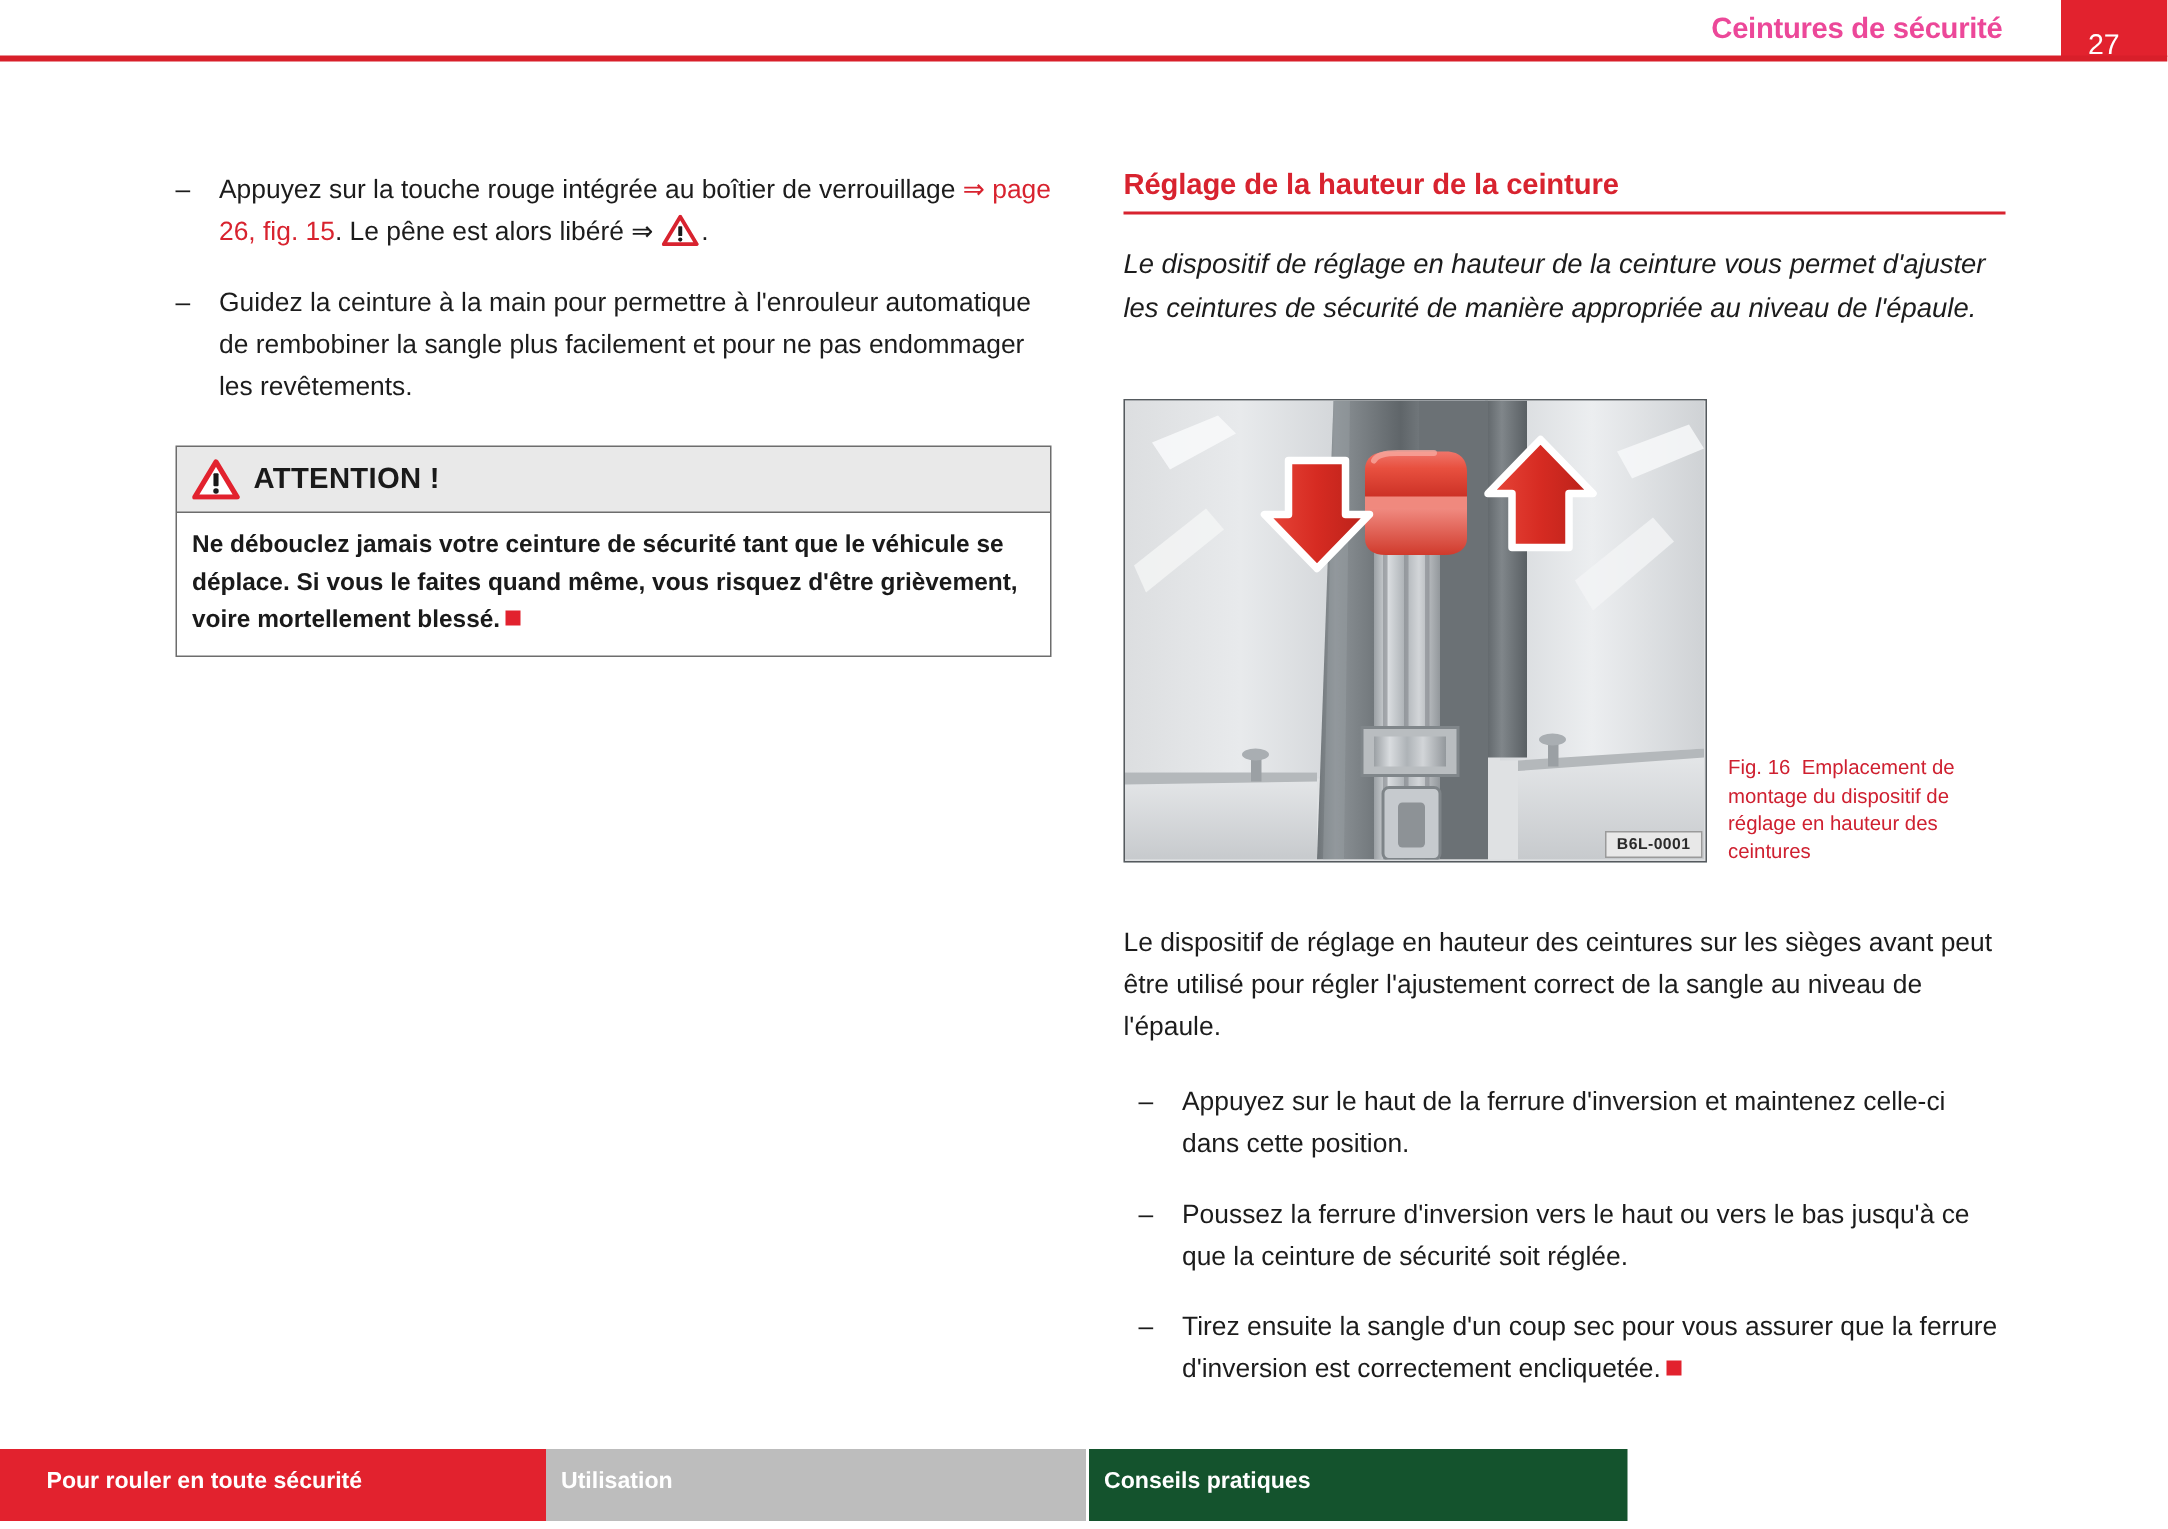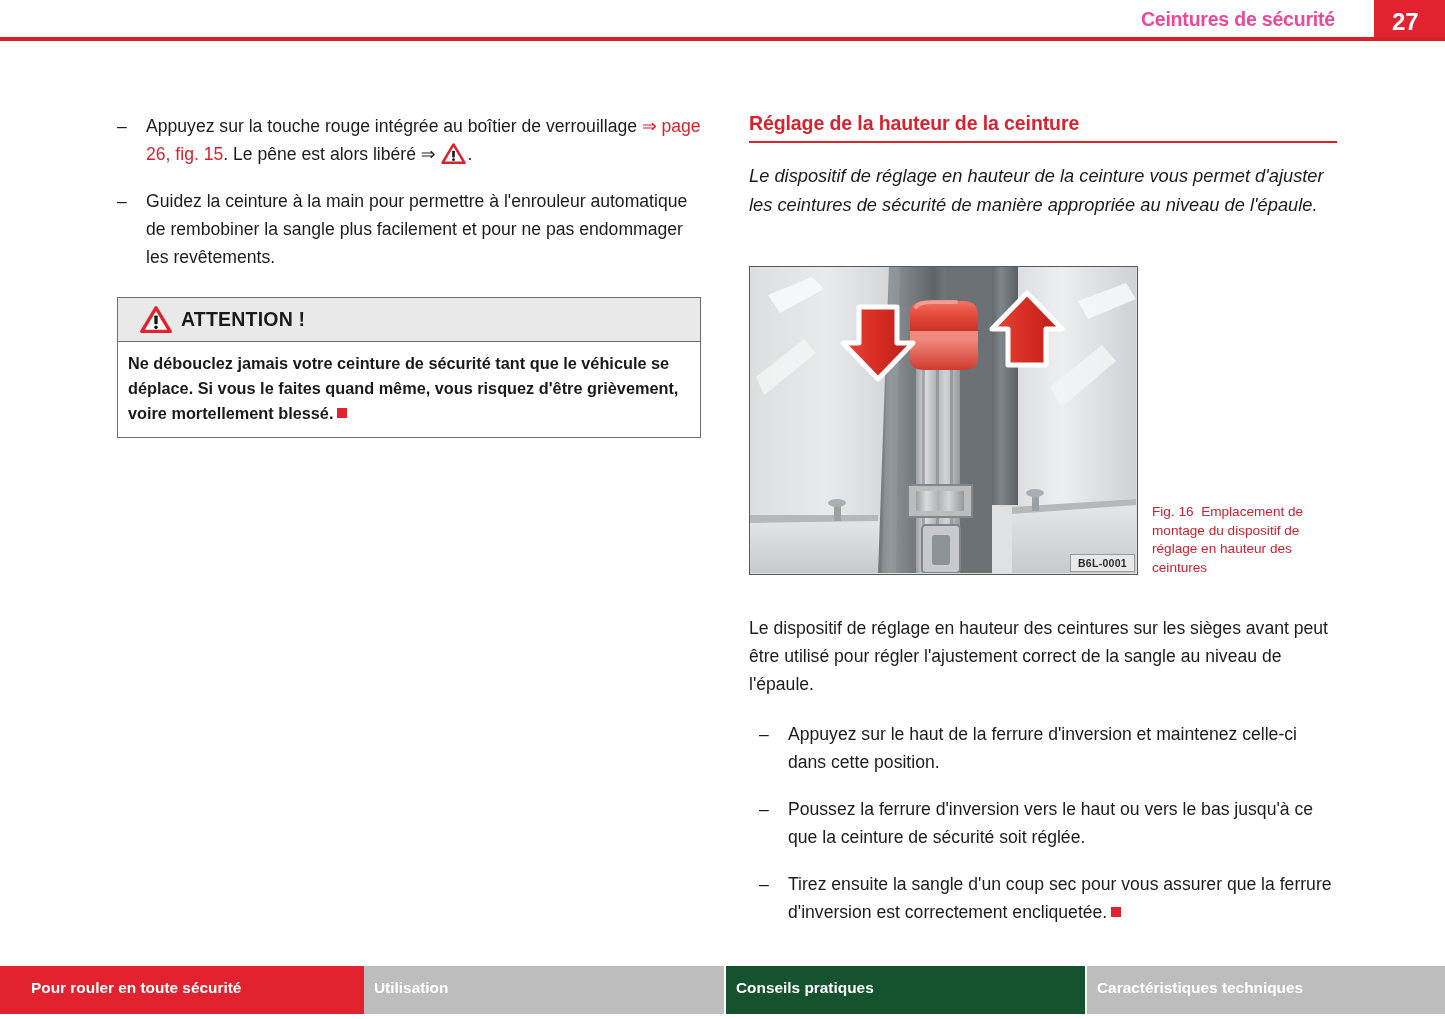--- a/index.html
+++ b/index.html
@@ -37,23 +37,23 @@
     position: absolute;
     right: 0;
     top: 0;
     width: 71px;
     height: 38px;
     background: #e2222e;
   }
   .header-pagenum {
     position: absolute;
     left: 18px;
-    top: 8px;
-    font-size: 24px;
-    font-weight: bold;
+    top: 20px;
+    font-size: 19px;
+    font-weight: normal;
     color: #ffffff;
   }
   .header-rule {
     position: absolute;
     left: 0;
     top: 37px;
     width: 1445px;
     height: 4px;
     background: #d81f2a;
   }
@@ -109,21 +109,21 @@
     border: 1px solid #6d6d6d;
     background: #ffffff;
     box-sizing: border-box;
   }
   .attn-head {
     background: #e9e9e9;
     border-bottom: 1px solid #6d6d6d;
     height: 43px;
     display: flex;
     align-items: center;
-    padding-left: 22px;
+    padding-left: 10px;
   }
   .attn-tri {
     width: 32px;
     height: 27px;
     margin-right: 9px;
     flex: 0 0 auto;
   }
   .attn-title {
     font-size: 19.5px;
     font-weight: bold;
@@ -430,16 +430,13 @@
 <div class="footer">
   <div class="foot-cell foot-0">
       <span>Pour rouler en toute sécurité</span>
     </div>
   <div class="foot-cell foot-1">
       <span>Utilisation</span>
     </div>
   <div class="foot-cell foot-2">
       <span>Conseils pratiques</span>
     </div>
-  <div class="foot-cell foot-3">
-      <span>Caractéristiques techniques</span>
-    </div>
 </div>
 
 </body></html>

